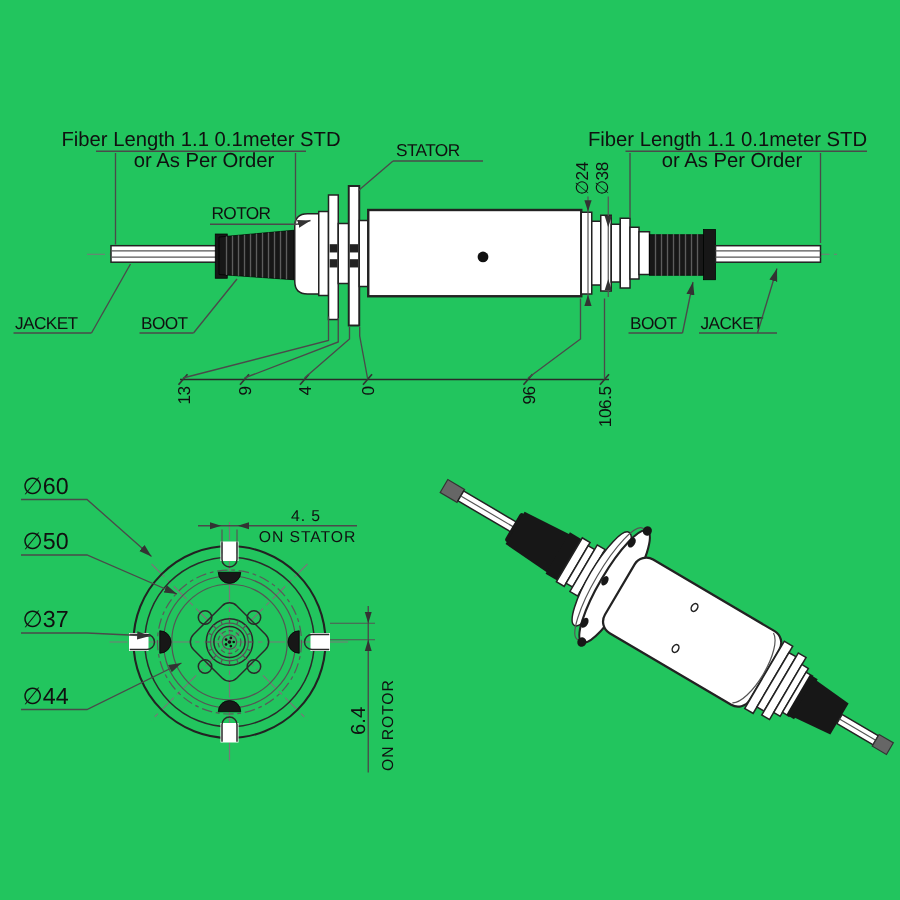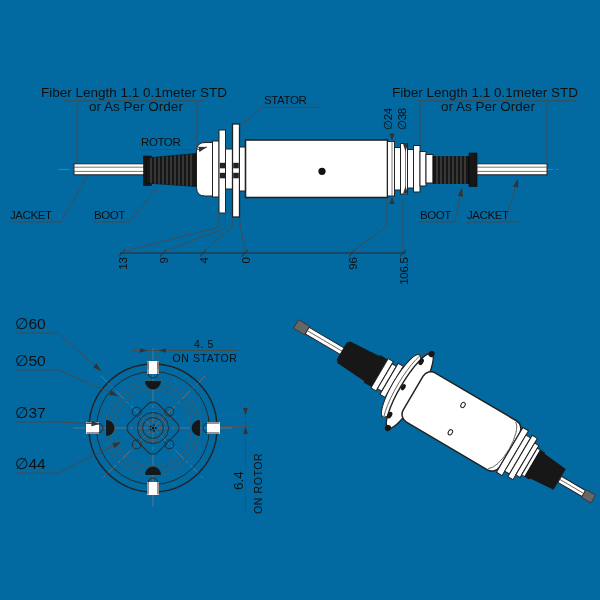--- a/index.html
+++ b/index.html
@@ -1,16 +1,16 @@
 <!DOCTYPE html>
 <html><head>
 <meta charset="utf-8">
 <style>
   html,body{margin:0;padding:0;background:#fff;}
-  #stage{position:relative;width:600px;height:600px;background:#0369a1;overflow:hidden;
+  #stage{position:relative;width:600px;height:600px;background:#22c55e;overflow:hidden;
          font-family:"Liberation Sans", sans-serif;}
   svg{position:absolute;top:0;left:0;}
   .ln  {stroke:#222;fill:none;stroke-width:1.4;}
   .ln2 {stroke:#2a2a2a;fill:none;stroke-width:1;}
   .thin{stroke:#555;fill:none;stroke-width:0.8;}
   .lead{stroke:#4a4a4a;fill:none;stroke-width:0.9;}
   .cl  {stroke:#787878;fill:none;stroke-width:0.8;stroke-dasharray:12 3 3 3;}
   .dash{stroke:#5a5a5a;fill:none;stroke-width:0.8;stroke-dasharray:7 2.5 2.5 2.5;}
   .wfill {fill:#fff;stroke:#222;stroke-width:1.3;}
   .wfill2{fill:#fff;stroke:#222;stroke-width:1;}

